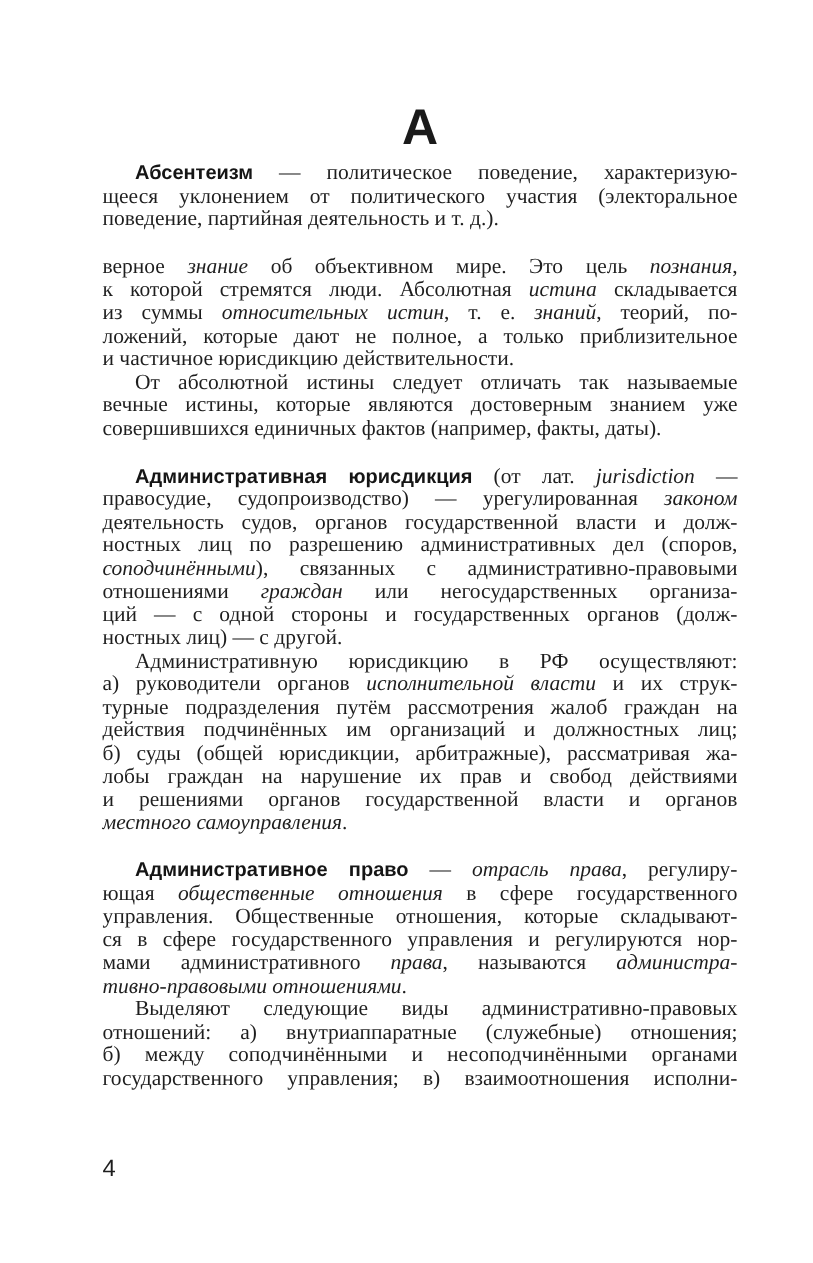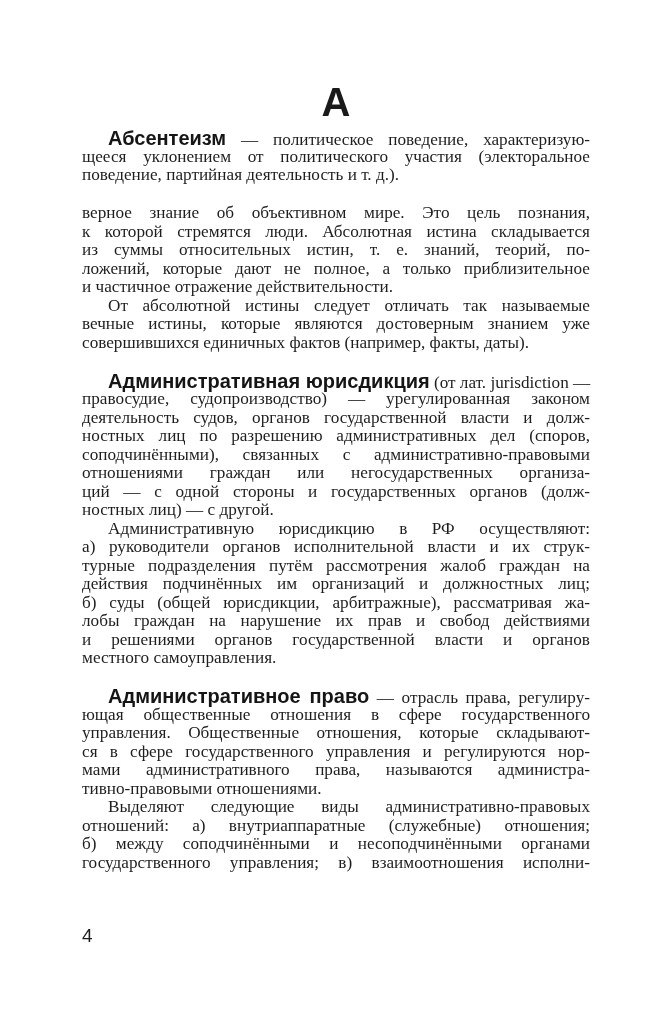--- a/index.html
+++ b/index.html
@@ -55,24 +55,25 @@
   }
   .line.last {
     text-align-last: left;
   }
   .line.indent {
     padding-left: 26px;
   }
   .seg-bold {
     font-family: "Liberation Sans", "DejaVu Sans", sans-serif;
     font-weight: bold;
-    font-size: 20px;
+    font-size: 16px;
     color: #151515;
   }
   .seg-italic {
+    font-style: italic;
   }
   .page-number {
     position: absolute;
     left: 82px;
     top: 925px;
     font-family: "Liberation Sans", "DejaVu Sans", sans-serif;
     font-size: 19px;
     color: #1e1e1e;
   }
 </style>
@@ -88,21 +89,21 @@
           <div class="line"><span>щееся уклонением от политического участия (электоральное</span></div>
           <div class="line last"><span>поведение, партийная деятельность и т. д.).</span></div>
         </div>
       </div>
       <div class="entry">
         <div class="paragraph">
           <div class="line"><span>верное </span><span class="seg-italic">знание</span><span> об объективном мире. Это цель </span><span class="seg-italic">познания</span><span>,</span></div>
           <div class="line"><span>к которой стремятся люди. Абсолютная </span><span class="seg-italic">истина</span><span> складывается</span></div>
           <div class="line"><span>из суммы </span><span class="seg-italic">относительных истин</span><span>, т. е. </span><span class="seg-italic">знаний</span><span>, теорий, по-</span></div>
           <div class="line"><span>ложений, которые дают не полное, а только приблизительное</span></div>
-          <div class="line last"><span>и частичное отражение действительности.</span></div>
+          <div class="line last"><span>и частичное юрисдикцию действительности.</span></div>
         </div>
         <div class="paragraph">
           <div class="line indent"><span>От абсолютной истины следует отличать так называемые</span></div>
           <div class="line"><span>вечные истины, которые являются достоверным знанием уже</span></div>
           <div class="line last"><span>совершившихся единичных фактов (например, факты, даты).</span></div>
         </div>
       </div>
       <div class="entry">
         <div class="paragraph">
           <div class="line indent"><span class="seg-bold">Административная юрисдикция</span><span> (от лат. </span><span class="seg-italic">jurisdiction</span><span> —</span></div>

